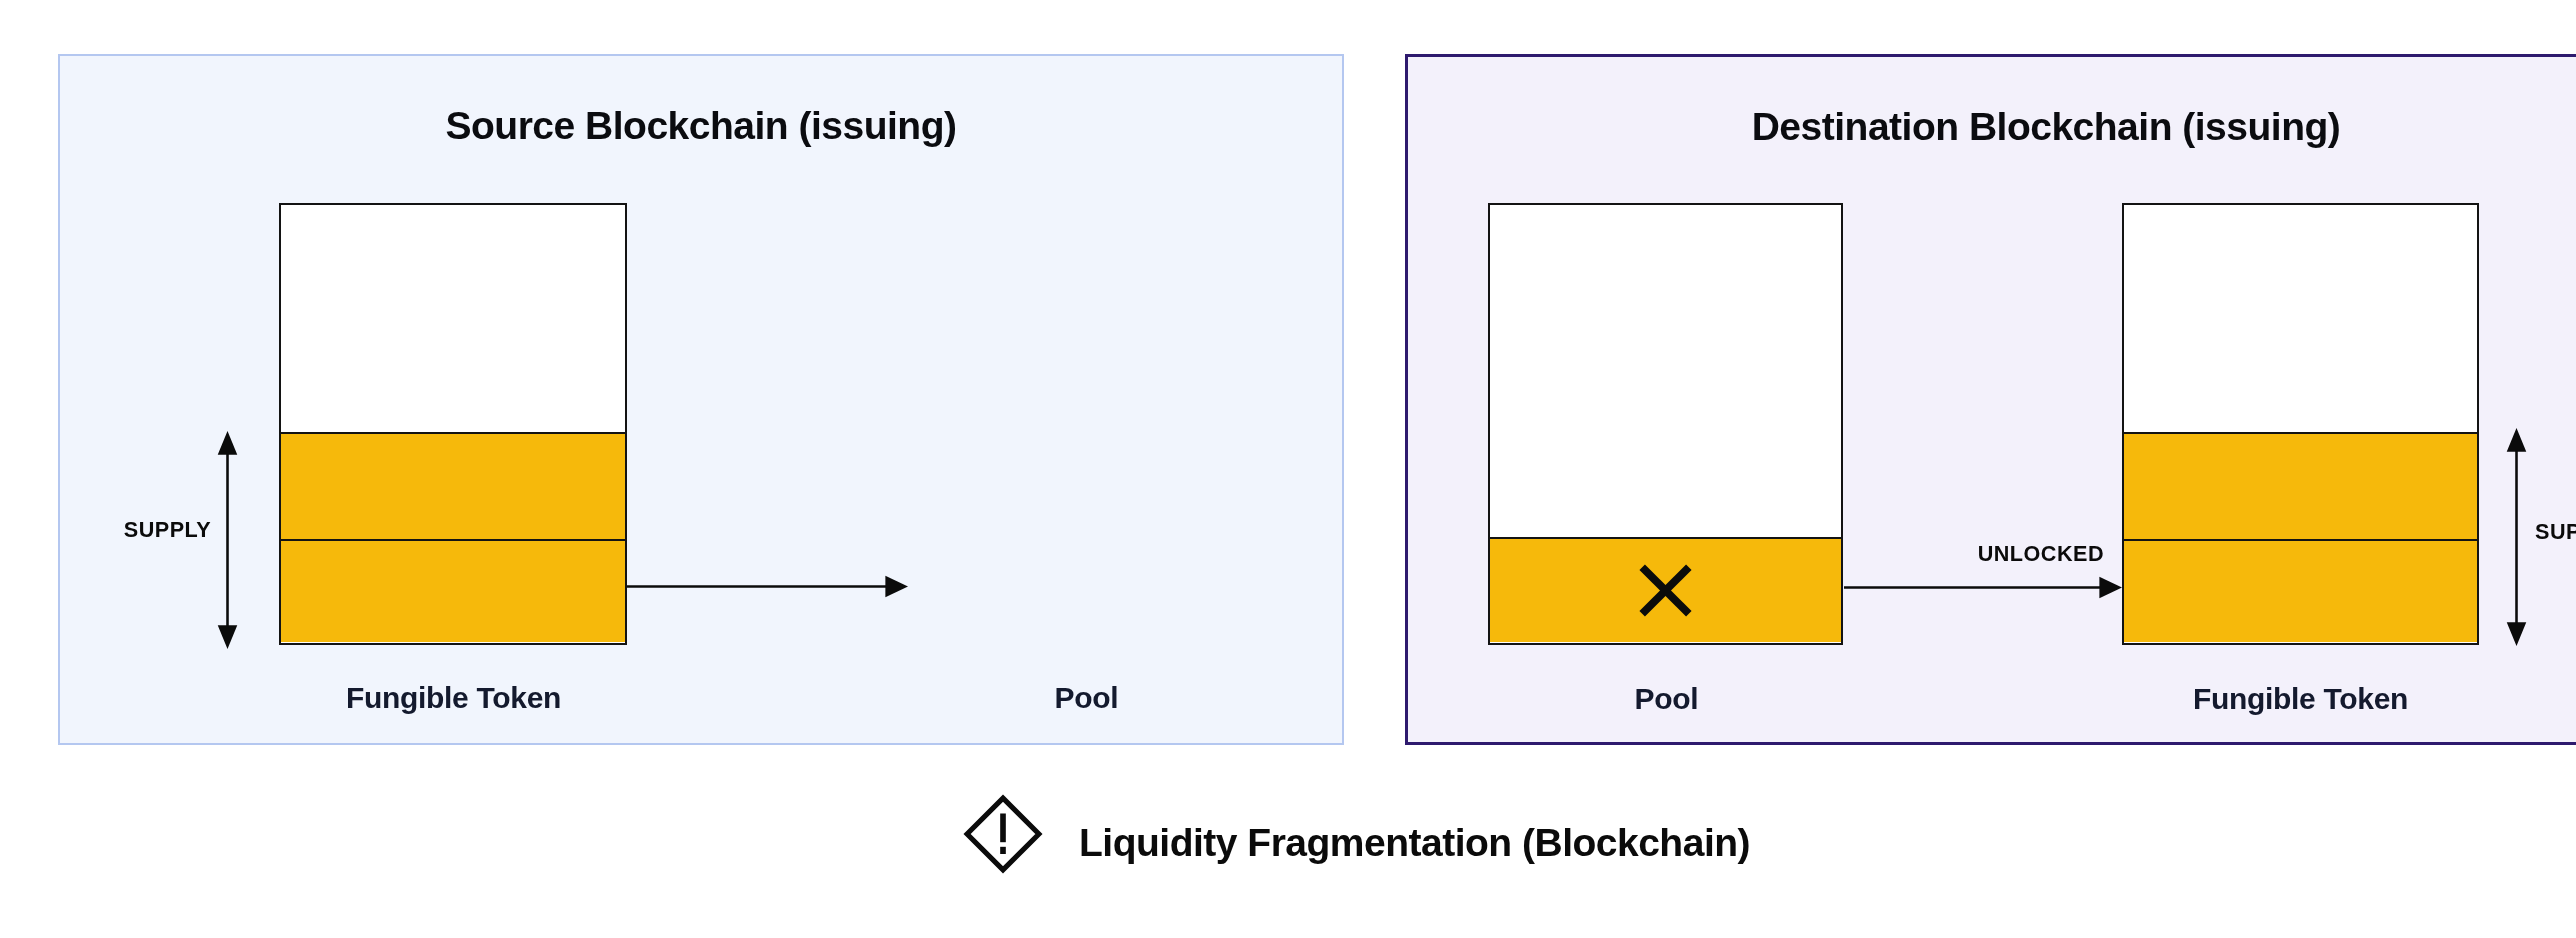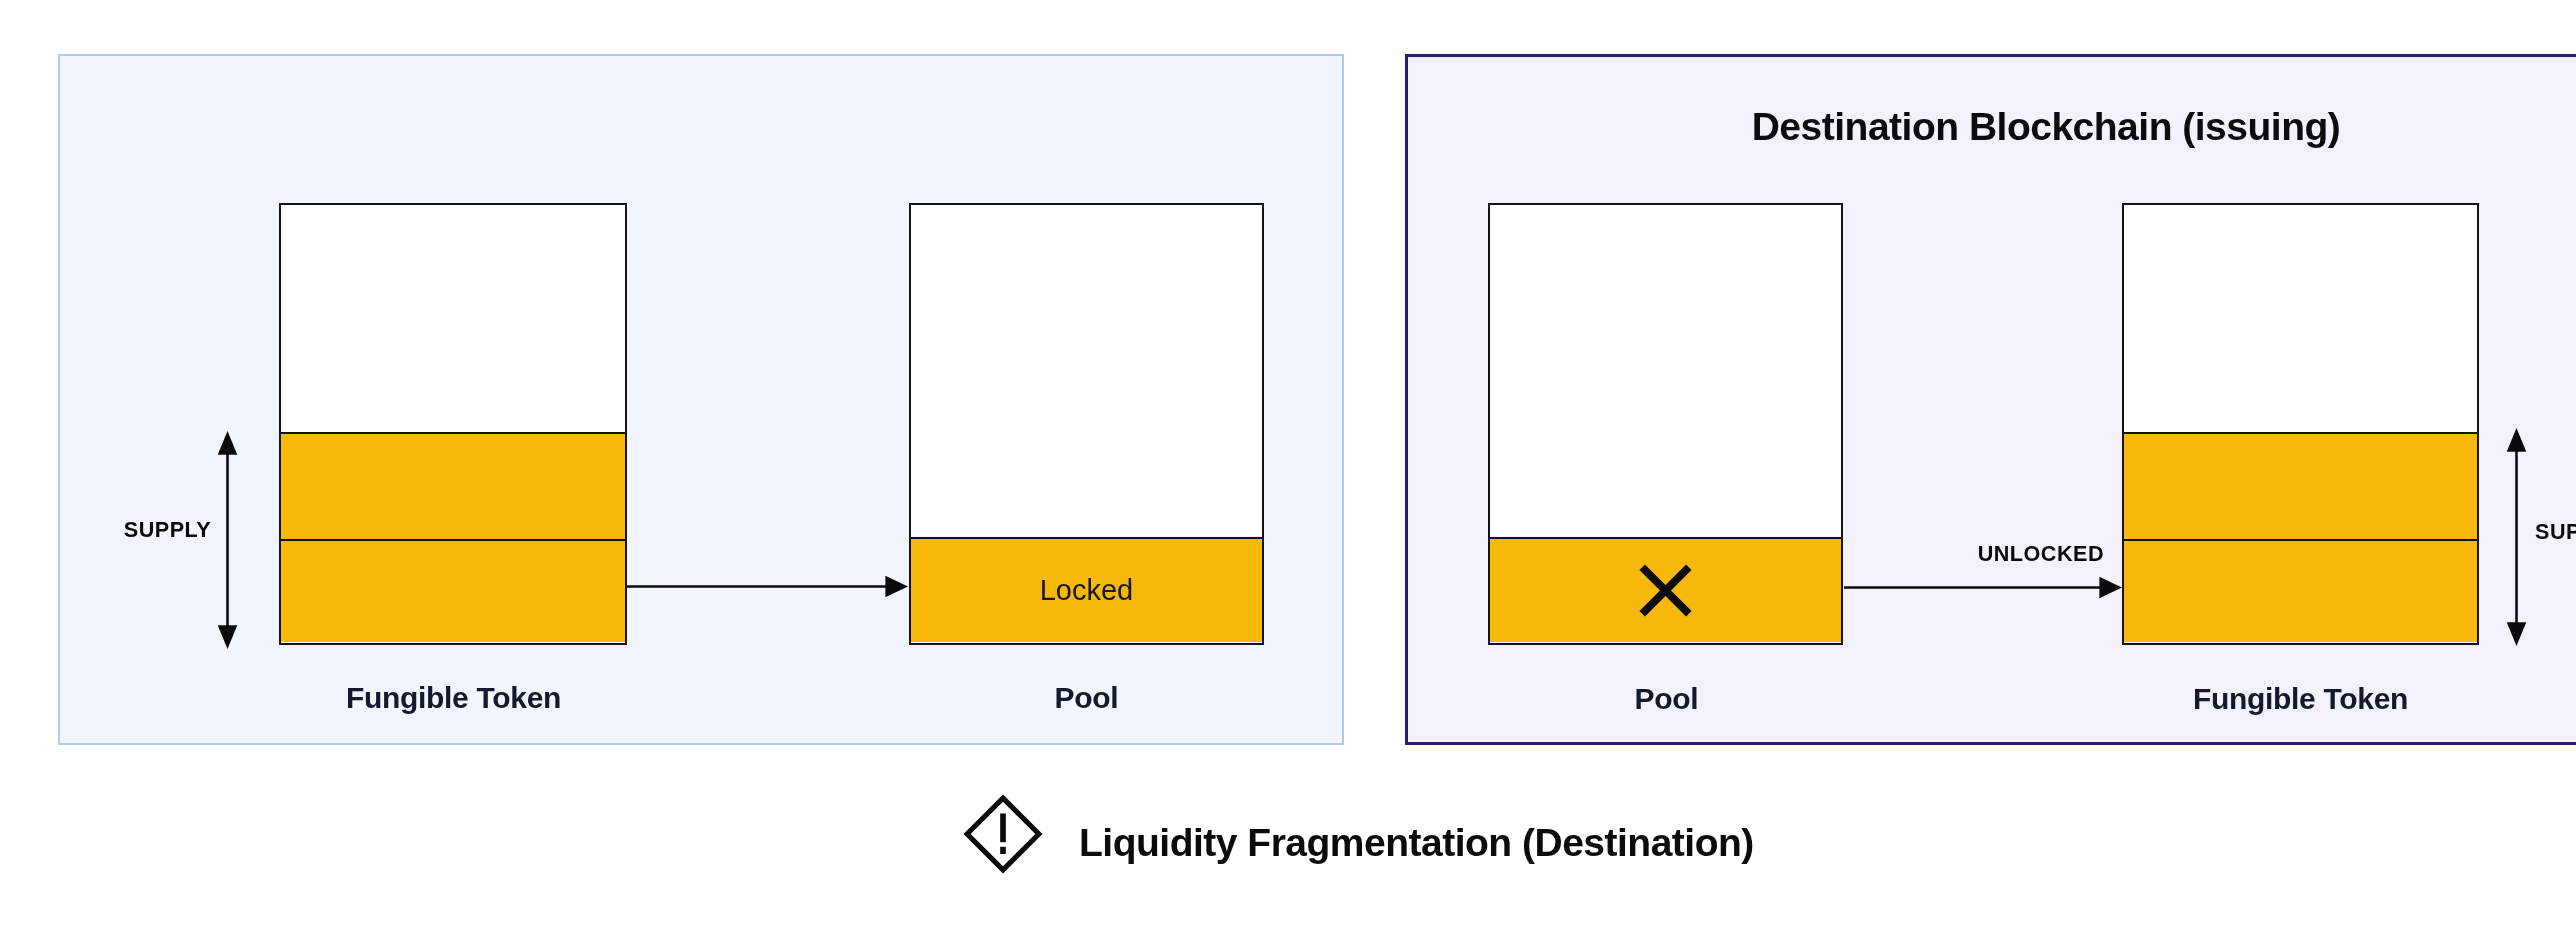--- a/index.html
+++ b/index.html
@@ -63,45 +63,41 @@
     line-height: 43px; letter-spacing: -0.5px;
   }
 </style>
 </head>
 <body>
 
 <div class="canvas">
 
   <div class="panel panel-left">
 
+    <div class="panel-title">Source Blockchain (issuing)</div>
 
     <div class="small-caps-label" style="left:30px; top:463px; width:155px; text-align:center;">SUPPLY</div>
 
     <svg class="svg-abs" style="left:156px; top:375px;" width="23" height="218" viewBox="0 0 44 424">
       <line x1="22" y1="38" x2="22" y2="386" stroke="#0b0b0b" stroke-width="5"></line>
       <polygon points="22,0 3,46 41,46" fill="#0b0b0b"></polygon>
       <polygon points="22,424 3,378 41,378" fill="#0b0b0b"></polygon>
     </svg>
 
     <div class="bar" style="left:219px; top:147px; width:348px;">
       <div class="seg" style="top:227px; height:107px;"></div>
       <div class="seg" style="top:334px; height:103px;"></div>
     </div>
     <div class="bar-label" style="left:213px;">Fungible Token</div>
 
     <svg class="svg-abs" style="left:567px; top:518px;" width="281" height="25" viewBox="0 0 546 48">
       <line x1="0" y1="24" x2="506" y2="24" stroke="#0b0b0b" stroke-width="5"></line>
       <polygon points="546,24 502,3 502,45" fill="#0b0b0b"></polygon>
     </svg>
 
-    <div class="bar" style="left:849px; top:147px; width:355px;">
-      <div class="seg" style="top:332px; height:105px;">
-        <span class="seg-label">Locked</span>
-      </div>
-    </div>
     <div class="bar-label" style="left:846px;">Pool</div>
 
   </div>
 
   <div class="panel panel-right">
 
     <div class="panel-title">Destination Blockchain (issuing)</div>
 
     <div class="bar" style="left:80px; top:146px; width:355px;">
       <div class="seg" style="top:332px; height:105px;">
@@ -135,16 +131,16 @@
     <div class="small-caps-label" style="left:1127px; top:464px; width:155px; text-align:left;">SUPPLY</div>
 
   </div>
 
   <svg class="svg-abs" style="left:963px; top:794px;" width="80" height="80" viewBox="0 0 156 156">
     <polygon points="78,8 148,78 78,148 8,78" fill="none" stroke="#0b0b0b" stroke-width="10"></polygon>
     <rect x="72.5" y="38" width="11" height="56" fill="#0b0b0b"></rect>
     <rect x="72.5" y="103" width="11" height="14" fill="#0b0b0b"></rect>
   </svg>
 
-  <div class="caption-text">Liquidity Fragmentation (Destination)</div>
+  <div class="caption-text">Liquidity Fragmentation (Blockchain)</div>
 
 </div>
 
 
 </body></html>

